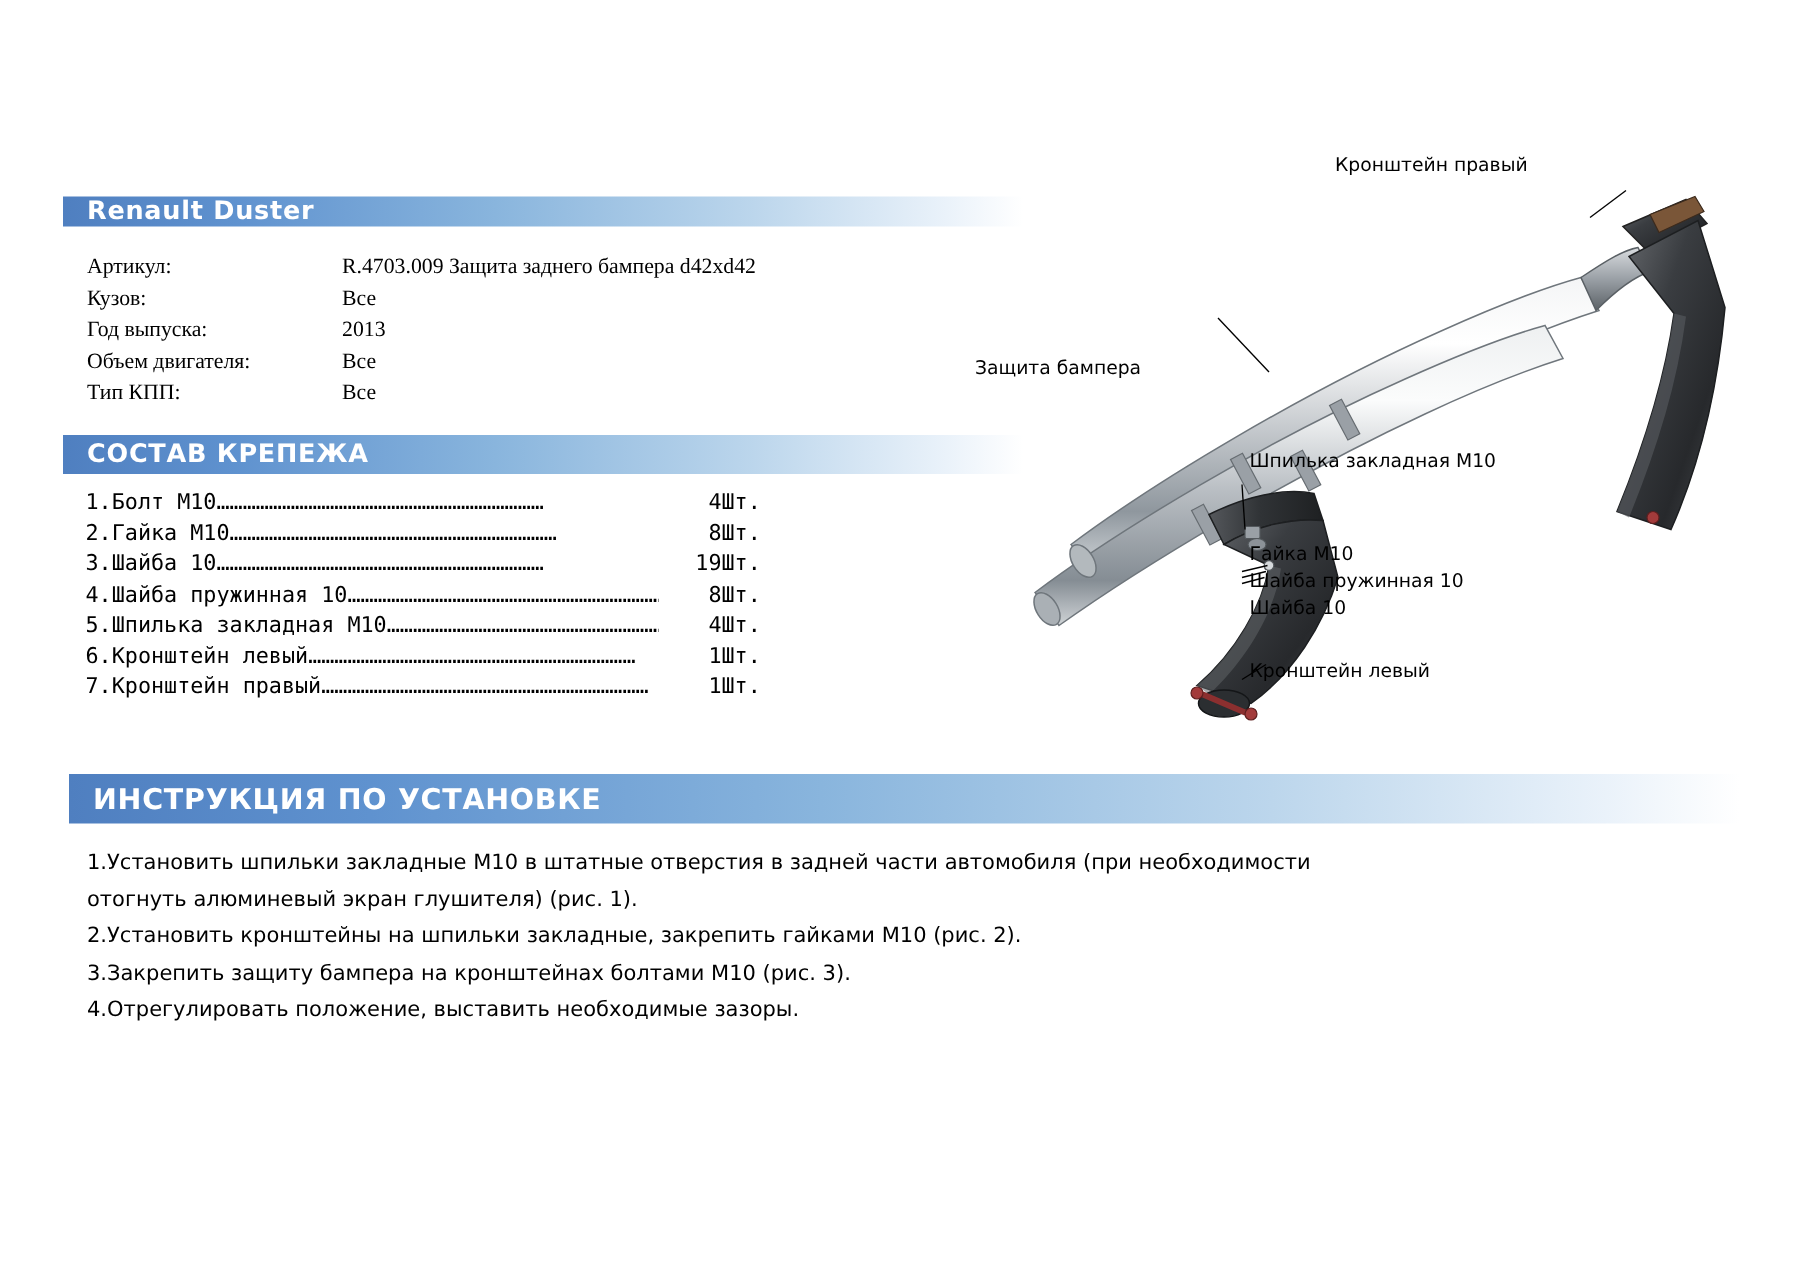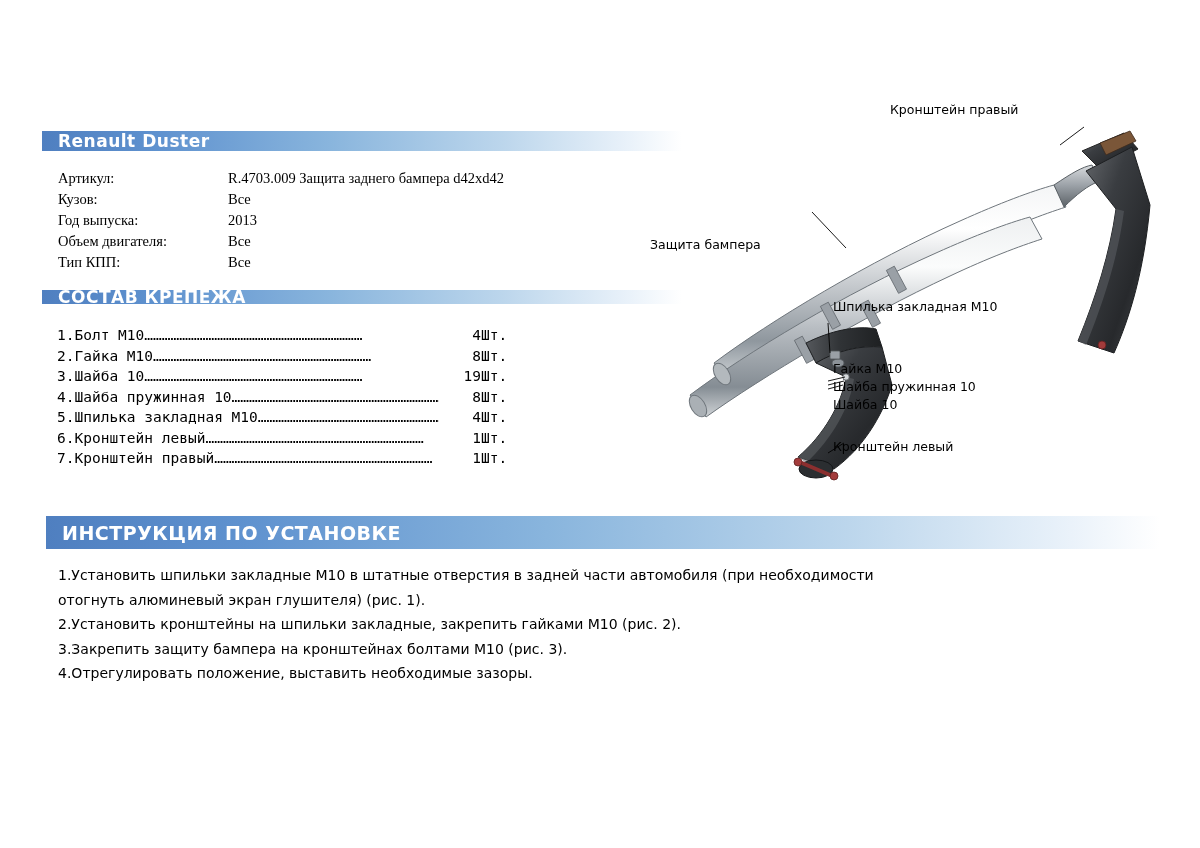--- a/index.html
+++ b/index.html
@@ -34,21 +34,21 @@
   .bar-title {
     font-size: 17px;
     font-weight: bold;
     color: #ffffff;
     letter-spacing: 0.5px;
     padding-left: 16px;
     white-space: nowrap;
   }
 
   #bar-model { left: 42px; top: 131px; width: 640px; }
-  #bar-fasteners { left: 42px; top: 290px; width: 640px; height: 14px; }
+  #bar-fasteners { left: 42px; top: 290px; width: 640px; height: 26px; }
   #bar-instructions { left: 46px; top: 516px; width: 1114px; height: 33px; }
   #bar-instructions .bar-title { font-size: 19px; }
 
   
   .spec {
     position: absolute;
     left: 58px;
     top: 168px;
     font-family: "DejaVu Sans Mono", monospace;
     font-size: 14.5px;

